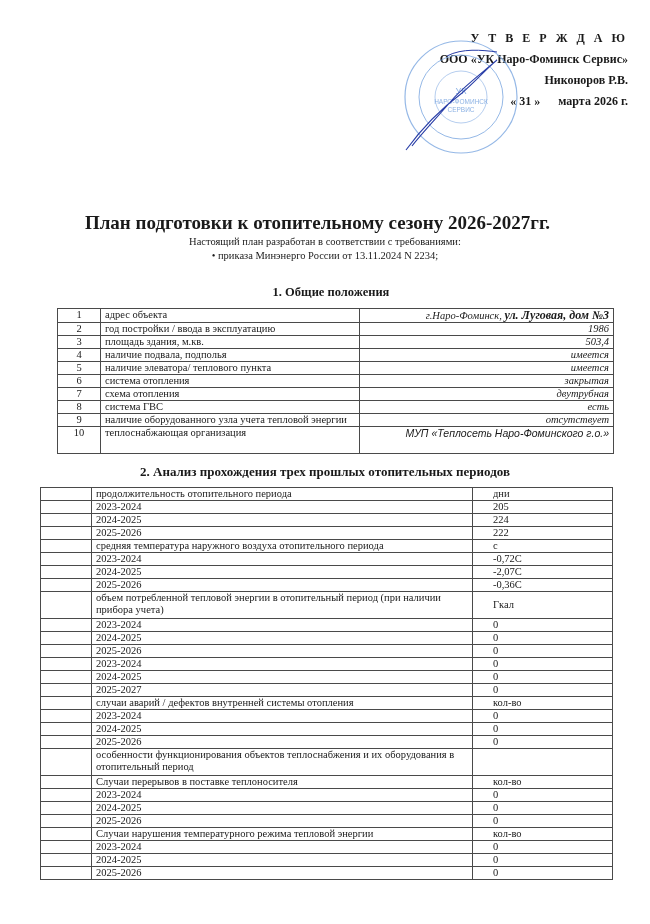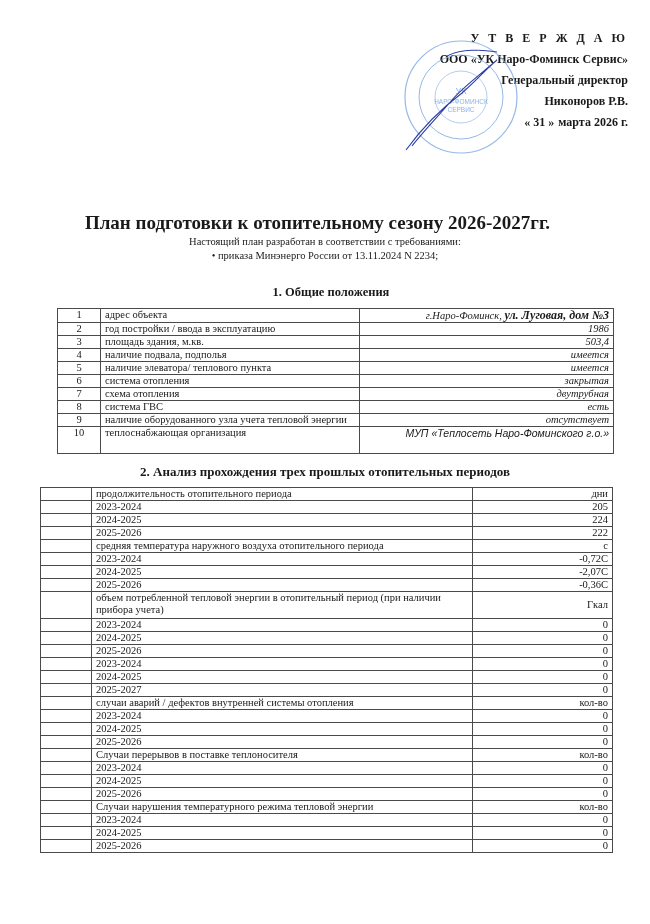--- a/index.html
+++ b/index.html
@@ -1,50 +1,49 @@
 <!DOCTYPE html>
 <html><head>
 <meta charset="utf-8">
 <style>
   html, body { margin:0; padding:0; background:#ffffff; }
   body { width:650px; height:924px; position:relative; overflow:hidden; font-family:"Liberation Serif", serif; color:#1a1a1a; }
   .approve { position:absolute; right:22px; top:28px; text-align:right; font-weight:bold; font-size:12px; line-height:21px; }
   .approve .head { letter-spacing:3px; }
   .approve .line { display:block; }
-  .approve .date-day { margin-right:4px; }
+  .approve .date-day { margin-right:18px; }
   .stamp { position:absolute; left:402px; top:38px; width:118px; height:118px; }
   .title { position:absolute; left:0; right:15px; top:212px; text-align:center; font-size:19px; font-weight:bold; }
   .sub { position:absolute; left:0; right:0; text-align:center; font-size:10.5px; }
   .sub1 { top:236px; }
   .sub2 { top:250px; }
   .sec1 { position:absolute; left:12px; right:0; top:285px; text-align:center; font-size:12.5px; font-weight:bold; }
   table { border-collapse:collapse; font-size:10.5px; }
   td { border:1px solid #4a4a4a; padding:0 4px; height:12px; line-height:12px; vertical-align:top; }
   .t1 { position:absolute; left:57px; top:308px; width:557px; }
   .t1 td.num { width:42px; text-align:center; padding:0; }
   .t1 td.lbl { width:250px; }
   .t1 td.val { text-align:right;font-style:italic; }
   .t1 tr.tall td { height:26px; }
   .t1 .addr-bold { font-weight:bold; font-size:12px; }
   .t1 .sans { font-family:"Liberation Sans", sans-serif; font-size:10.5px; }
   .sec2 { position:absolute; left:0; right:0; top:464px; text-align:center; font-size:13px; font-weight:bold; }
   .t2 { position:absolute; left:40px; top:487px; width:573px; }
   .t2 td.blank { width:42px; }
   .t2 td.lbl { width:372px; }
-  .t2 td.val { text-align:right; vertical-align:bottom;padding-left:20px; }
+  .t2 td.val { text-align:left; vertical-align:bottom;padding-left:20px; }
   .t2 tr.h td.val { vertical-align:middle; }
   .t2 tr.tall td { height:26px; }
 </style>
 </head>
 <body>
 
 <div class="approve">
   <span class="line head">У Т В Е Р Ж Д А Ю</span>
   <span class="line">ООО «УК Наро-Фоминск Сервис»</span>
-  <span class="line">Генеральный директор</span>
   <span class="line">Никоноров Р.В.</span>
   <span class="line"><span class="date-day">« 31 »</span><span>марта  2026 г.</span></span>
 </div>
 
 <svg class="stamp" viewBox="0 0 118 118">
   <circle cx="59" cy="59" r="56" fill="none" stroke="#7aa6e0" stroke-width="1.2" opacity="0.8"></circle>
   <circle cx="59" cy="59" r="42" fill="none" stroke="#7aa6e0" stroke-width="1" opacity="0.8"></circle>
   <circle cx="59" cy="59" r="26" fill="none" stroke="#7aa6e0" stroke-width="0.8" opacity="0.7"></circle>
   <text x="59" y="56" text-anchor="middle" font-size="9" fill="#7aa6e0" font-family="Liberation Sans, sans-serif" opacity="0.85">УК</text>
   <text x="59" y="66" text-anchor="middle" font-size="6.5" fill="#7aa6e0" font-family="Liberation Sans, sans-serif" opacity="0.85">НАРО-ФОМИНСК</text>
@@ -204,20 +203,25 @@
       <tr>
         <td class="blank"></td>
         <td class="lbl">2024-2025</td>
         <td class="val">0</td>
       </tr>
       <tr>
         <td class="blank"></td>
         <td class="lbl">2025-2026</td>
         <td class="val">0</td>
       </tr>
+      <tr class="h tall">
+        <td class="blank"></td>
+        <td class="lbl">особенности функционирования объектов теплоснабжения и их оборудования в отопительный период</td>
+        <td class="val"></td>
+      </tr>
       <tr class="h">
         <td class="blank"></td>
         <td class="lbl">Случаи перерывов в поставке теплоносителя</td>
         <td class="val">кол-во</td>
       </tr>
       <tr>
         <td class="blank"></td>
         <td class="lbl">2023-2024</td>
         <td class="val">0</td>
       </tr>

